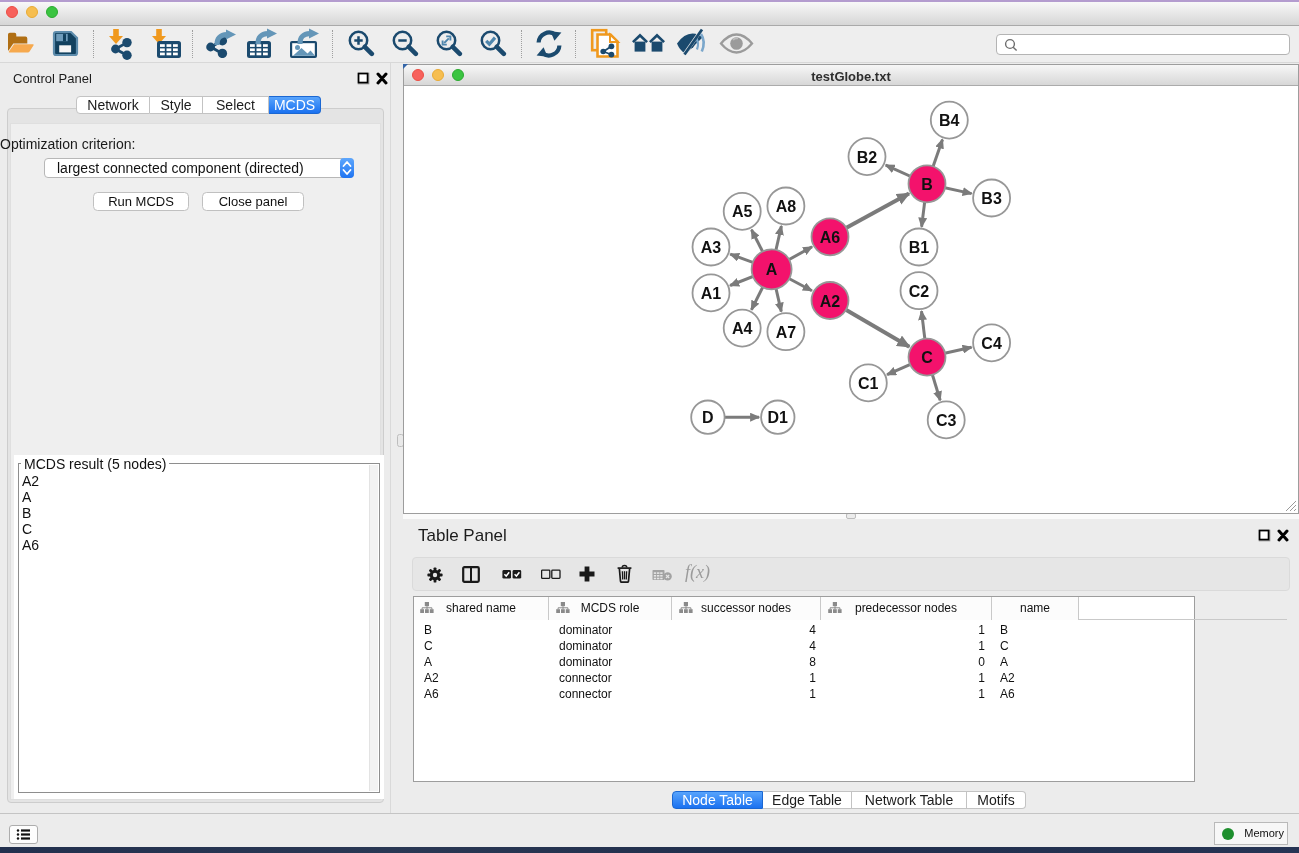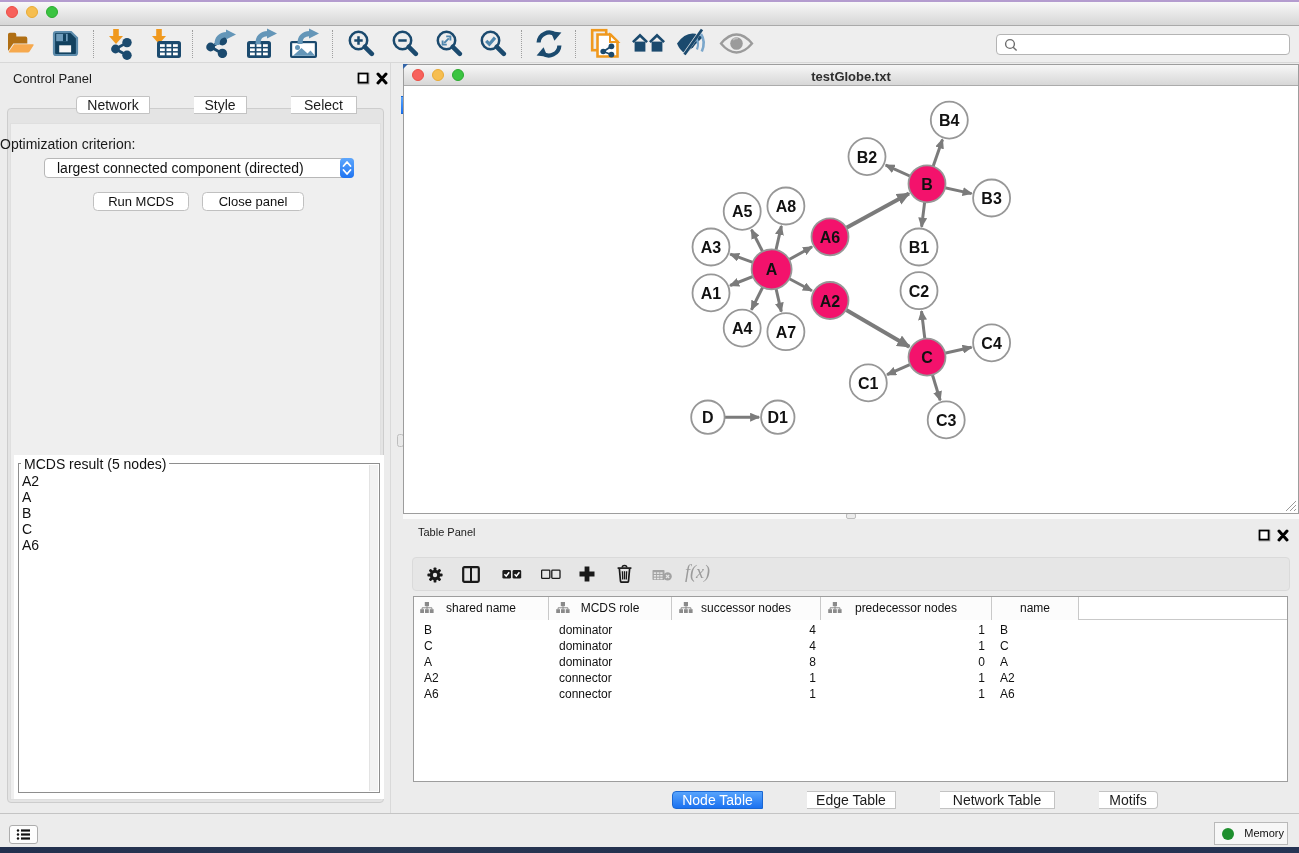--- a/index.html
+++ b/index.html
@@ -16,21 +16,21 @@
   .t3 { background:#3bc441; border:1px solid #2cab31; }
   #apptitle { left:0; right:0; top:3px; text-align:center; font-size:14px; color:#3c3c3c; }
   
   #toolbar { left:0; top:26px; width:1299px; height:37px; background:#eeeeee; border-bottom:1px solid #d8d8d8; }
   .tsep { position:absolute; top:4px; height:28px; width:0; border-left:1px dotted #9f9f9f; }
   #search { position:absolute; left:996px; top:8px; width:294px; height:21px; background:#fff; border:1px solid #b4b4b4; border-radius:4px; }
   
   #cp-title { left:13px; top:71px; font-size:13px; color:#1c1c1c; }
   #cp-box { left:7px; top:108px; width:377px; height:695px; background:#e4e4e4; border:1px solid #cdcdcd; border-radius:4px; }
   #cp-inner { left:10px; top:123px; width:371px; height:677px; background:#efefef; border:1px solid #dfdfdf; }
-  .tabs { display:flex;gap:44px; }
+  .tabs { display:flex; }
   .tab { font-size:14px; color:#1c1c1c; background:#fff; border:1px solid #c3c3c3; border-left:none;
          text-align:center; height:18px; line-height:17px; }
   .tab.first { border-left:1px solid #c3c3c3; border-radius:4px 0 0 4px; }
   .tab.last  { border-radius:0 4px 4px 0; }
   .tab.sel { background:linear-gradient(#58a4fc,#1a71f0); color:#fff; border-color:#1a67d2; }
   #cp-tabs { left:76px; top:96px; }
   #optlabel { left:0; width:391px; top:136px; text-align:left; font-size:14px; color:#1a1a1a; }
   #dropdown { left:44px; top:158px; width:310px; height:20px; background:#fff; border:1px solid #b7b7b7; border-radius:4px; }
   #dropdown .txt { position:absolute; left:12px; top:1px; font-size:14px; color:#111; }
   #dropdown .spin { position:absolute; right:-1px; top:-1px; width:14px; height:20px; border-radius:4px;
@@ -44,23 +44,23 @@
   #mcds-legend { position:absolute; left:2px; top:-8px; background:#fff; font-size:14px; color:#111; padding:0 3px; }
   #mcds-list { position:absolute; left:3px; top:9px; font-size:14px; color:#111; line-height:16px; }
   #mcds-scroll { position:absolute; right:1px; top:1px; width:9px; bottom:1px; background:#f2f2f2; border-left:1px solid #e3e3e3; }
   
   #netwin { left:403px; top:64px; width:896px; height:450px; background:#fff; border:1px solid #9d9d9d;font-weight:bold; }
   #net-tb { position:absolute; left:0; top:0; right:0; height:21px; background:linear-gradient(#f7f7f7,#d7d7d7); border-bottom:1px solid #ababab; }
   #net-title { position:absolute; left:0; right:0; top:4px; text-align:center; font-size:13px; color:#2e2e2e; }
   #net-tb .tl { top:4px; }
   #netcorner { position:absolute; left:-1px; top:-1px; width:0; height:0; border-top:5px solid #3465a8; border-right:5px solid transparent; }
   
-  #tp-title { left:418px; top:526px; font-size:11px; color:#1c1c1c; }
+  #tp-title { left:418px; top:526px; font-size:17px; color:#1c1c1c; }
   #tp-toolbar { left:412px; top:557px; width:878px; height:34px; background:#e6e6e6; border:1px solid #dadada; border-radius:4px; }
-  #tp-table { left:413px; top:596px; width:875px; height:186px; background:#fff; border:1px solid #9d9d9d; }
+  #tp-table { left:413px; top:596px; width:782px; height:186px; background:#fff; border:1px solid #9d9d9d; }
   .th { position:absolute; top:0; height:23px; border-right:1px solid #c9c9c9; background:#fcfcfc;
         font-size:12px; color:#111; line-height:22px; text-align:center; }
   .td { position:absolute; font-size:12px; color:#111; }
   #tp-tabs { left:672px; top:791px; }
   
   #statusline { left:0; top:813px; width:1299px; height:1px; background:#c4c4c4; }
   #statusbar { left:0; top:814px; width:1299px; height:33px; background:#ececec; }
   #navy { left:0; top:847px; width:1299px; height:6px; background:linear-gradient(90deg,#22304e,#2a3854 30%,#202e4c 60%,#263454); }
   #membtn { position:absolute; right:11px; top:8px; width:74px; height:23px; background:#f7f7f7; border:1px solid #b9b9b9;
             font-size:11px; color:#111; text-align:right; line-height:21px; padding-right:3px; }

